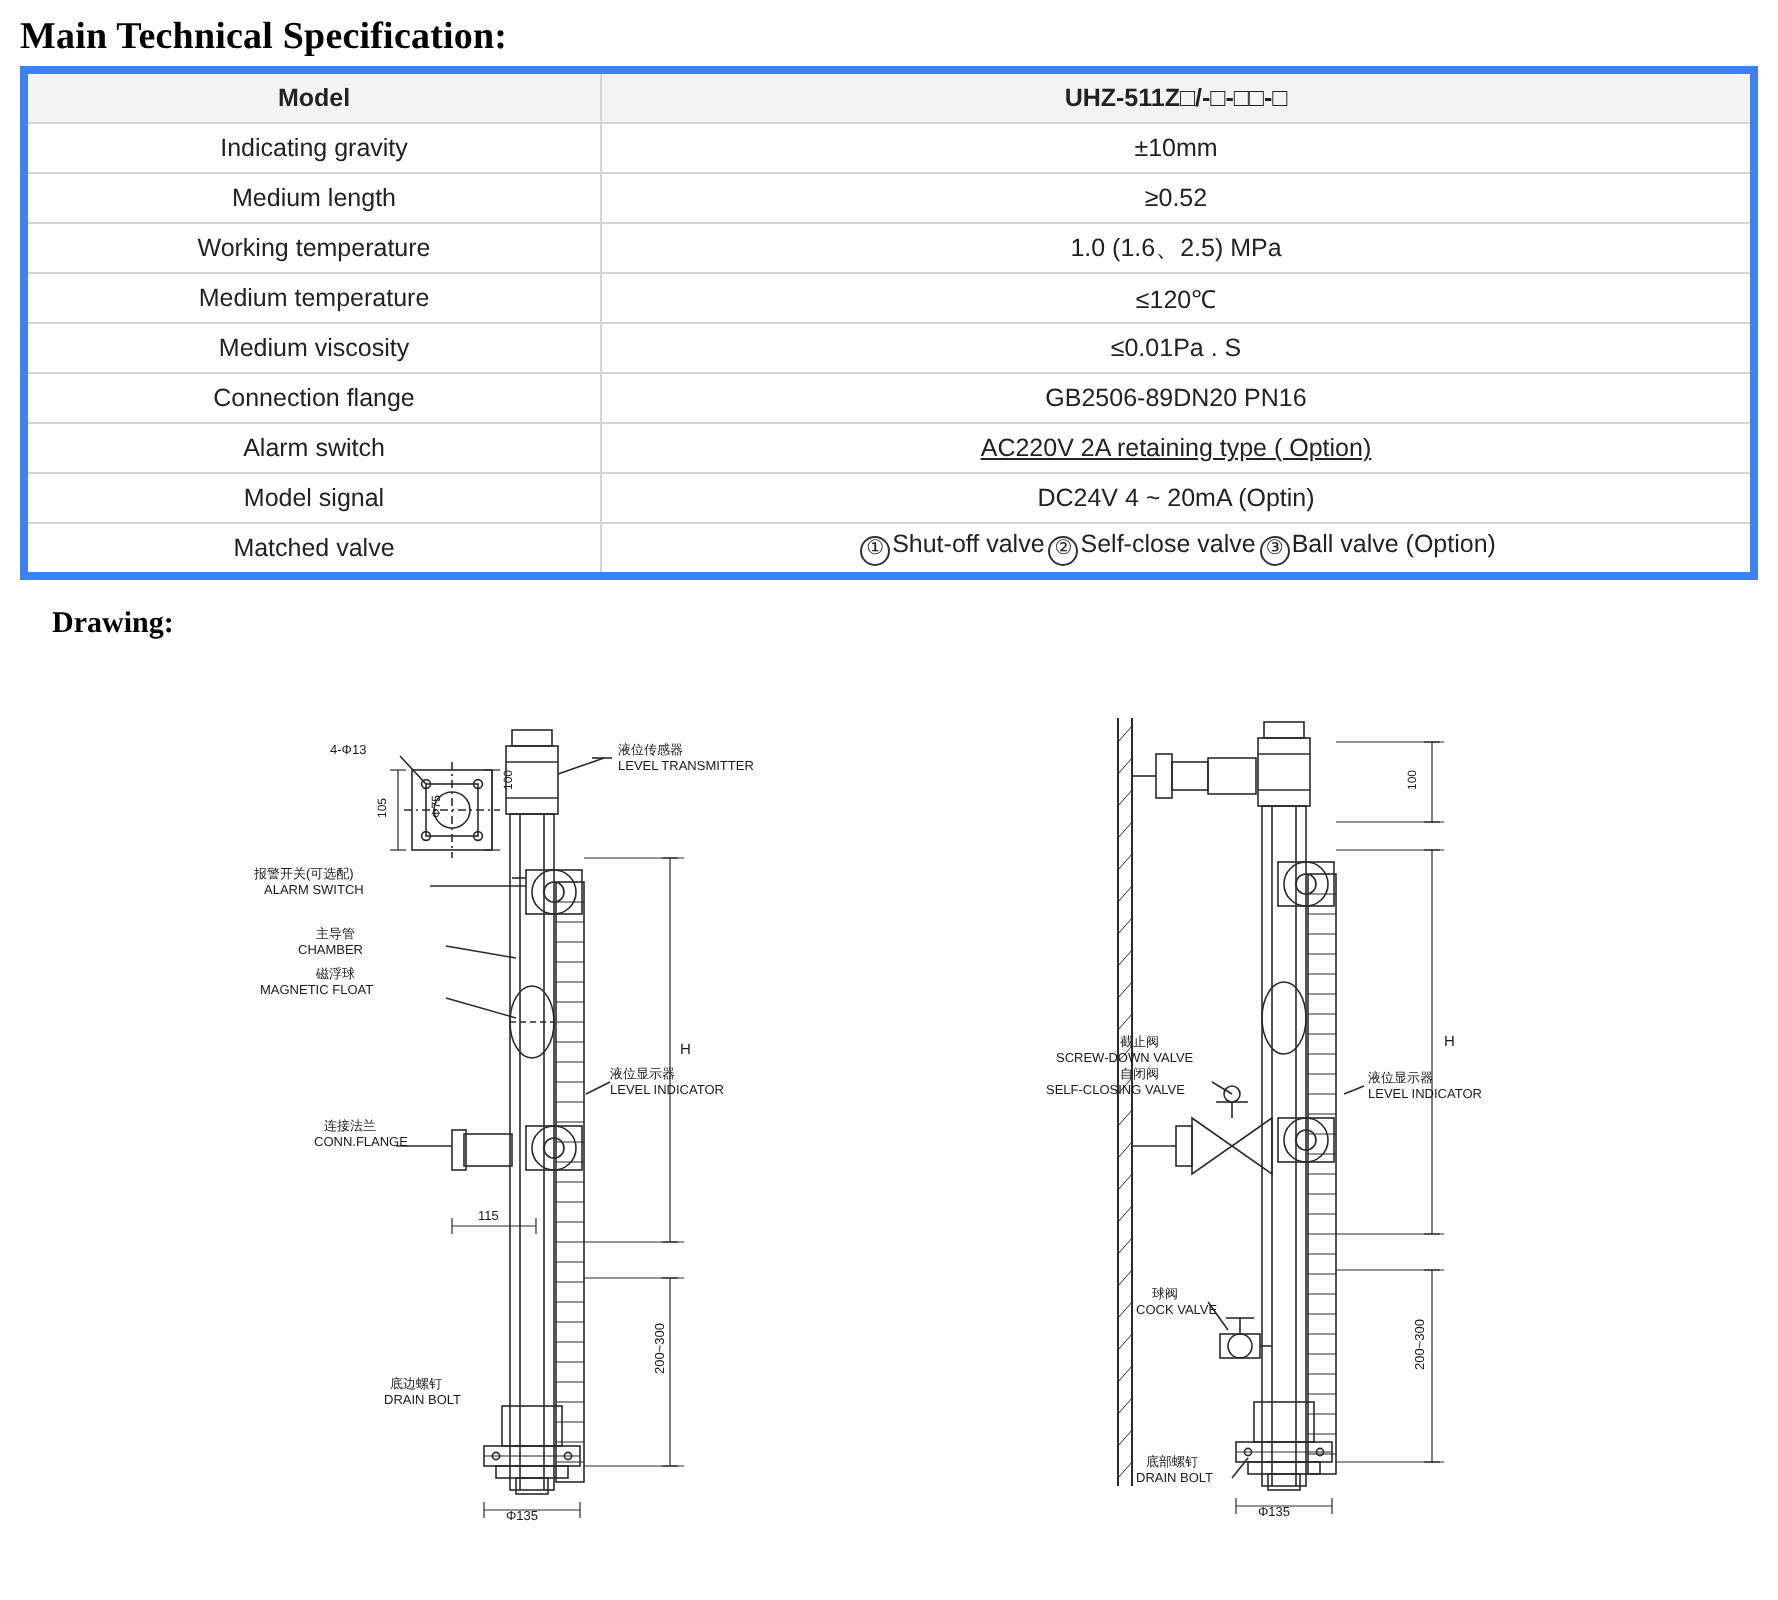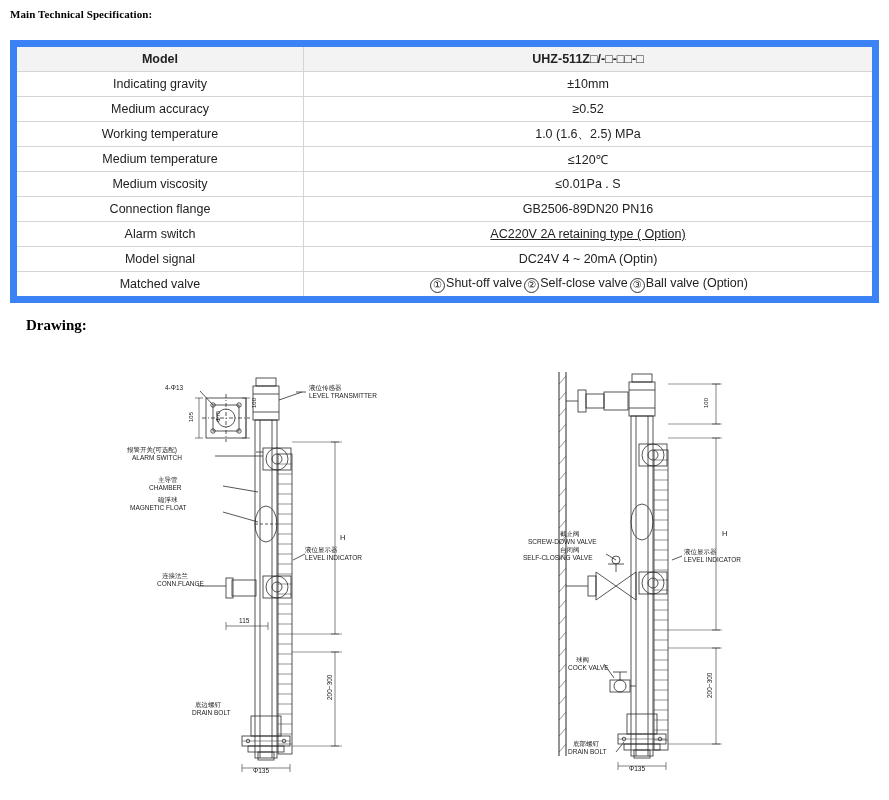--- a/index.html
+++ b/index.html
@@ -16,30 +16,30 @@
     overflow: hidden;
   }
   .page {
     padding: 6px 10px 0 10px;
     box-sizing: border-box;
     width: 889px;
   }
   .section-title {
     font-family: "Liberation Serif", serif;
     font-weight: bold;
-    font-size: 11px;
+    font-size: 19px;
     color: #000;
-    margin: 2px 0 20px 0;
+    margin: 2px 0 3px 0;
     letter-spacing: 0.1px;
   }
   table.spec {
     border-collapse: collapse;
     width: 869px;
     table-layout: fixed;
-    border: 7px solid #3b82f6;
+    border: 4px solid #3b82f6;
     background: #fff;
   }
   table.spec td {
     border: 1px solid #d5d5d5;
     font-size: 12.5px;
     height: 22px;
     padding: 1px 4px;
     vertical-align: middle;
   }
   td.label {
@@ -100,21 +100,21 @@
     <tbody>
       <tr class="header">
         <td class="label">Model</td>
         <td class="value">UHZ-511Z□/-□-□□-□</td>
       </tr>
       <tr>
         <td class="label">Indicating gravity</td>
         <td class="value">±10mm</td>
       </tr>
       <tr>
-        <td class="label">Medium accuracy</td>
+        <td class="label">Medium length</td>
         <td class="value">≥0.52</td>
       </tr>
       <tr>
         <td class="label">Working temperature</td>
         <td class="value">1.0 (1.6、2.5) MPa</td>
       </tr>
       <tr>
         <td class="label">Medium temperature</td>
         <td class="value">≤120℃</td>
       </tr>

